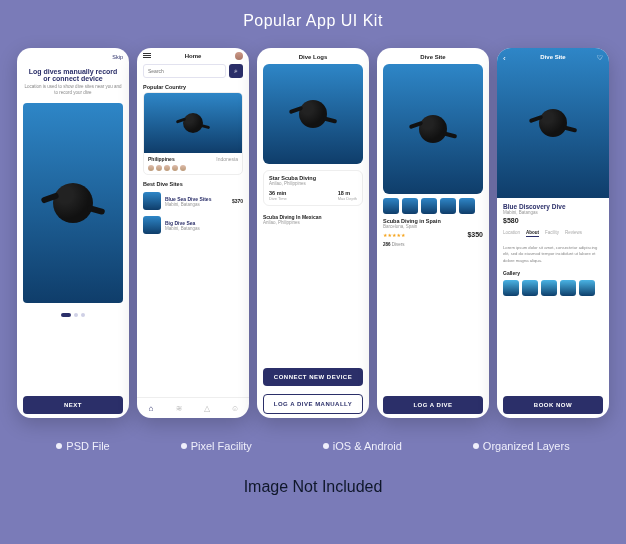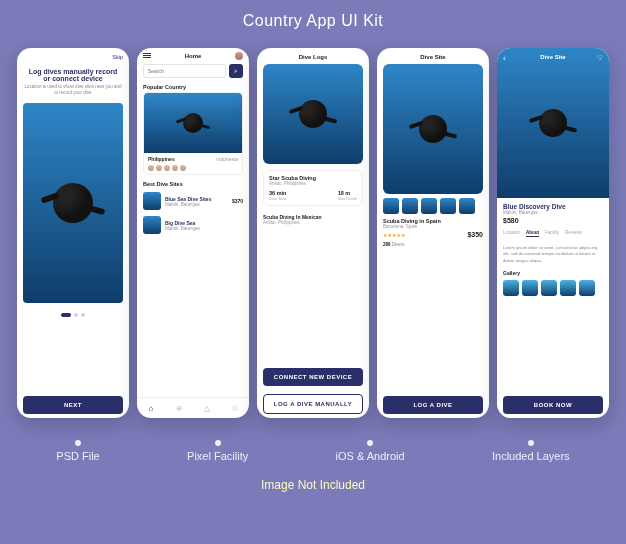--- a/index.html
+++ b/index.html
@@ -169,28 +169,28 @@
   .para{font-size:4.2px;color:#888;padding:4px 6px;line-height:1.5;}
   .gallery-label{font-size:5px;font-weight:600;padding:2px 6px;color:#222;}
   .gallery-row{display:flex;gap:3px;padding:2px 6px;}
   .gallery-row span{width:16px;height:16px;border-radius:3px;background:linear-gradient(#4ab3e4,#0e3f6b);}
 
   
   .features {
     display:flex; justify-content:space-between; width:82%;
     margin-top:22px; font-size:11px; color:#efeffb;
   }
-  .feat{display:flex;align-items:center;gap:4px;flex-direction:column;}
+  .feat{display:flex;align-items:center;gap:4px;}
   .dot{width:6px;height:6px;border-radius:50%;background:#efeffb;display:inline-block;}
-  .not-included{margin-top:16px;font-size:12px;color:#fef9c3;}
+  .not-included{margin-top:26px;font-size:16px;color:#0f172a;}
 </style>
 </head>
 <body>
 
-<div class="page-title">Country App UI Kit</div>
+<div class="page-title">Popular App UI Kit</div>
 
 <div class="screens">
 
   <div class="phone onboard">
     <div class="phone-hdr">
       <span></span>
       <span class="skip">Skip</span>
     </div>
     <div class="onboard-title">Log dives manually record or connect device</div>
     <div class="onboard-sub">Location is used to show dive sites near you and to record your dive</div>
@@ -358,17 +358,17 @@
   <div class="feat">
       <span class="dot"></span>
       <span>Pixel Facility</span>
     </div>
   <div class="feat">
       <span class="dot"></span>
       <span>iOS &amp; Android</span>
     </div>
   <div class="feat">
       <span class="dot"></span>
-      <span>Included Layers</span>
+      <span>Organized Layers</span>
     </div>
 </div>
 
 <div class="not-included">Image Not Included</div>
 
 </body></html>

